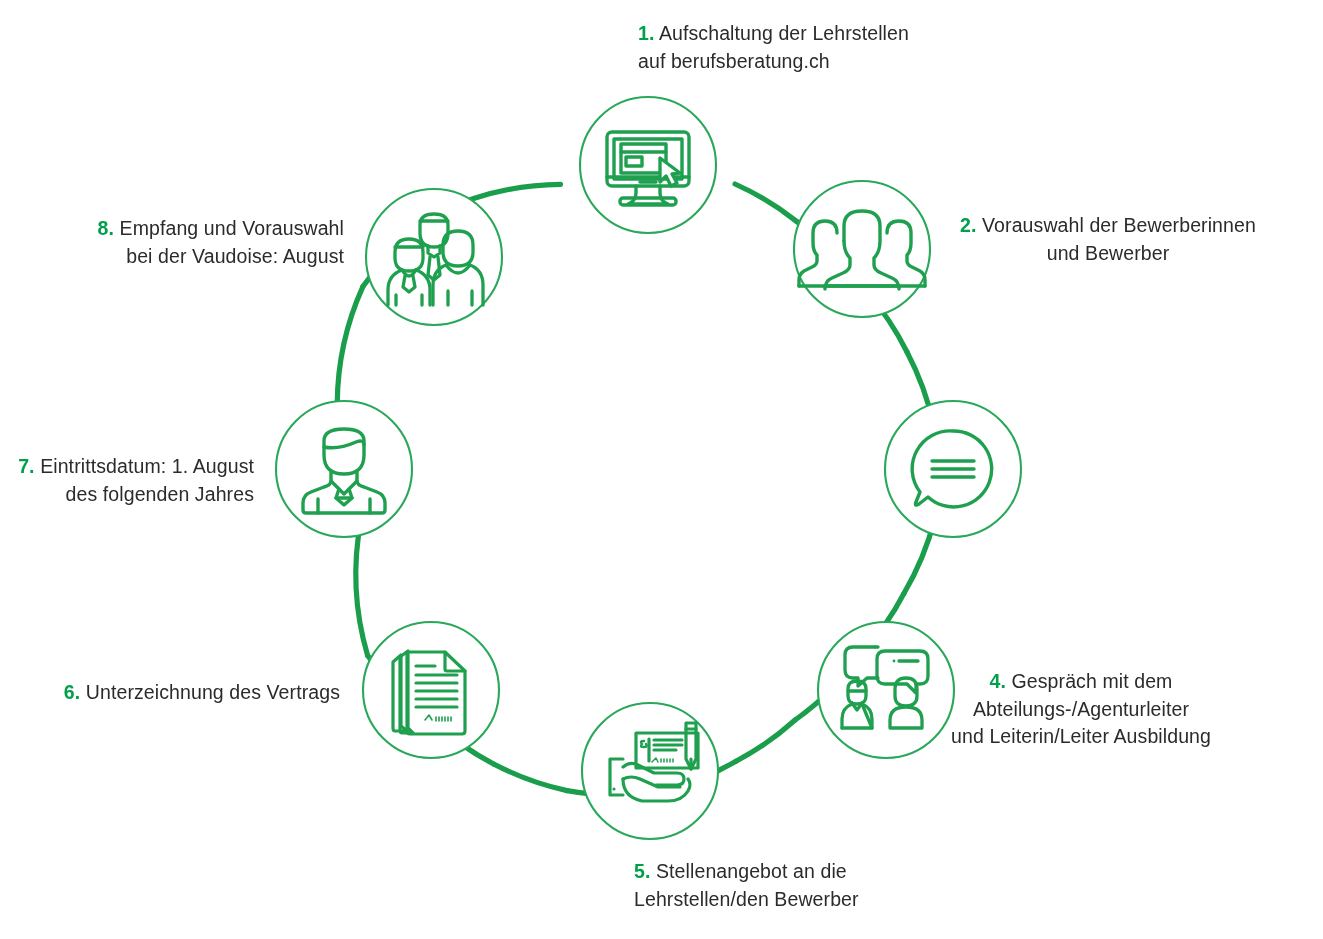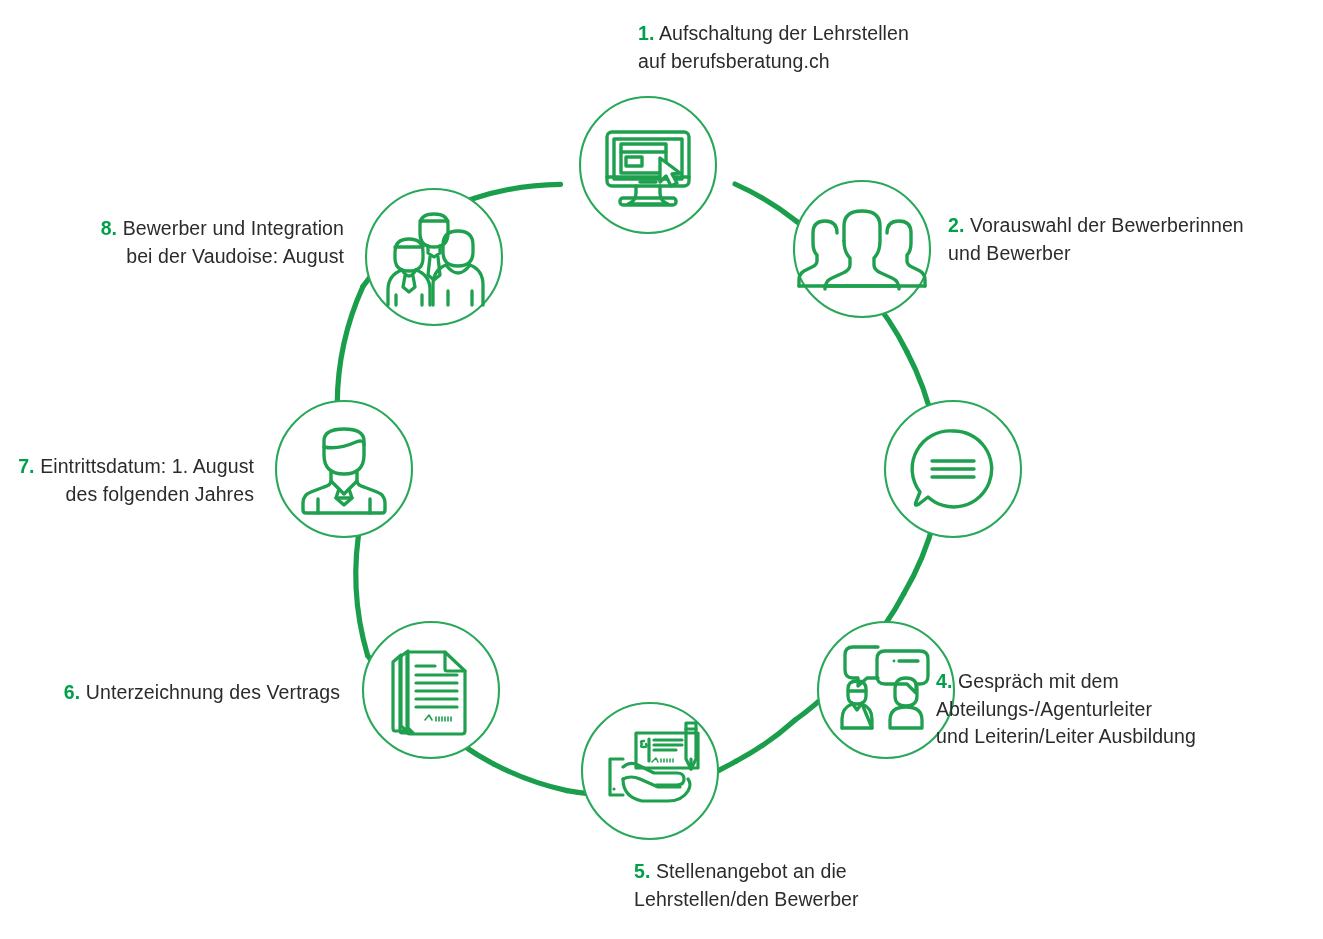--- a/index.html
+++ b/index.html
@@ -32,21 +32,21 @@
     font-family: "Liberation Sans", sans-serif;
     font-size: 19.5px;
     line-height: 1.42;
     color: #2b2b2b;
     letter-spacing: 0.1px;
   }
   .label .num {
     color: #00a04a;
     font-weight: bold;
   }
-  .label.right  { text-align: left; }
+  .label.right  { text-align: center; }
   .label.left   { text-align: right; }
   .label.center { text-align: left; }
 </style>
 </head>
 <body>
 
 <div id="stage">
 
   <svg id="diagram" viewBox="0 0 1323 939">
     <defs>
@@ -264,17 +264,17 @@
   </div>
 
   <div class="label left" style="left:4px; top:453px; width:250px;">
     <span class="num">7.</span>
     <span>Eintrittsdatum: 1. August</span><br>
     <span>des folgenden Jahres</span>
   </div>
 
   <div class="label left" style="left:44px; top:215px; width:300px;">
     <span class="num">8.</span>
-    <span>Bewerber und Integration</span><br>
+    <span>Empfang und Vorauswahl</span><br>
     <span>bei der Vaudoise: August</span>
   </div>
 
 </div>
 
 </body></html>

